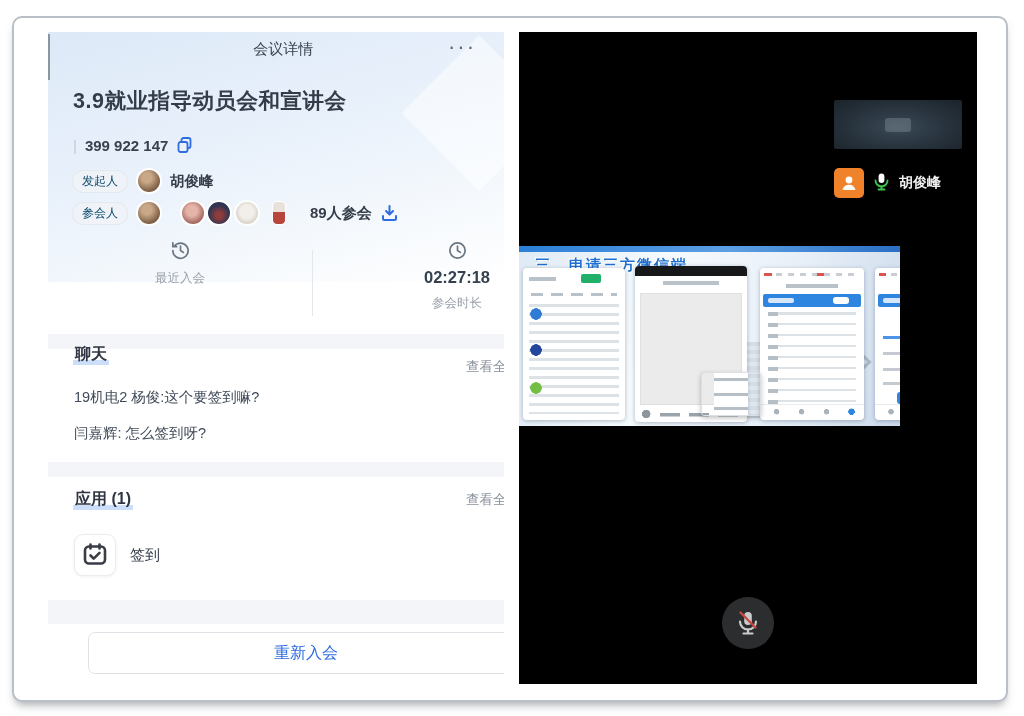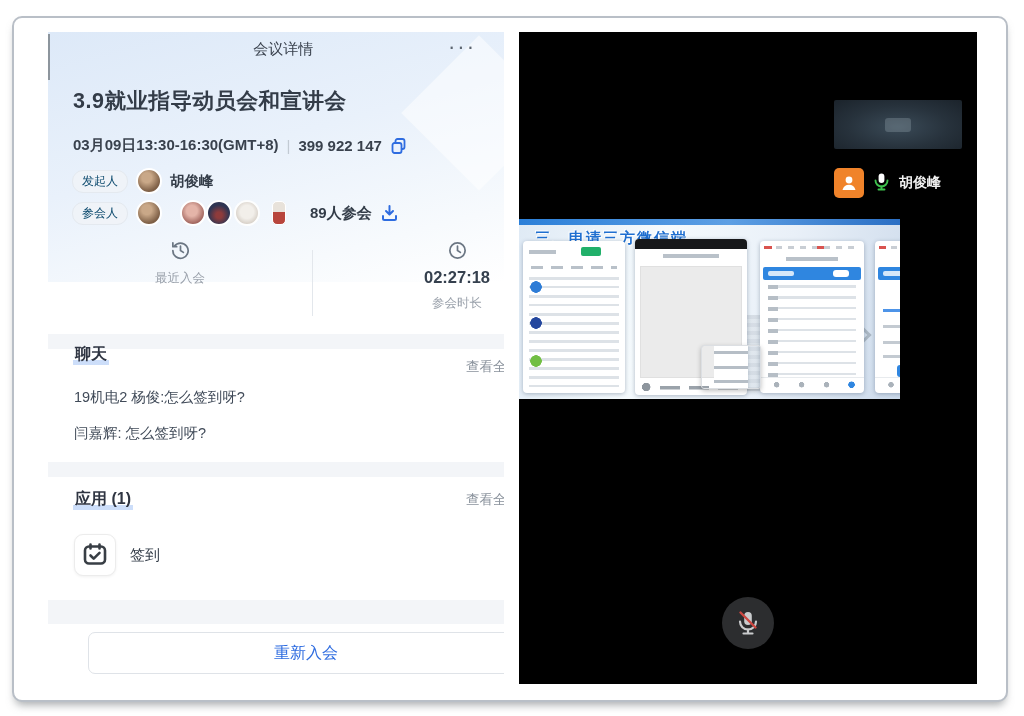--- a/index.html
+++ b/index.html
@@ -85,21 +85,21 @@
   .thumb { position:absolute; left:315px; top:68px; width:128px; height:49px; border-radius:2px;
     background:radial-gradient(ellipse at 50% 55%, #3a4a57 0%, #27323c 55%, #1b232b 100%); cursor:pointer; }
   .thumb::after { content:""; position:absolute; left:50%; top:50%; width:26px; height:14px;
     transform:translate(-50%,-50%); background:rgba(180,195,205,.25); border-radius:3px; }
 
   .name-row { position:absolute; left:315px; top:136px; display:flex; align-items:center; gap:9px; }
   .av-square { width:30px; height:30px; border-radius:5px; background:#f0832a;
     display:flex; align-items:center; justify-content:center; }
   .vname { color:#f2f2f2; font-size:14px; font-weight:600; }
 
-  .slide { position:absolute; left:0; top:187px; width:381px; height:180px;
+  .slide { position:absolute; left:0; top:214px; width:381px; height:180px;
     background:linear-gradient(105deg,#dfeaf5 0%,#f5fafd 35%,#e9f0f8 65%,#ccdaeb 100%); overflow:hidden; }
   .slide-strip { position:absolute; left:0; top:0; width:100%; height:6px;
     background:linear-gradient(90deg,#2b7fd8,#5d9fe4 55%,#2b6fc4); }
   .slide-title { position:absolute; left:16px; top:10px; font-size:15px; font-weight:700;
     color:#1f6fd0; text-shadow:1px 1px 0 #fff, -1px -1px 0 #fff; letter-spacing:2px; }
   .watermark { position:absolute; left:128px; top:88px; width:30px; height:86px;
     background:repeating-linear-gradient(to bottom,#aeb6bf 0 4px, #cdd4da 4px 8px); opacity:.55; }
   .watermark2 { left:228px; top:96px; height:76px; width:22px; opacity:.35; }
   .chev { position:absolute; left:338px; top:110px; width:12px; height:12px;
     border-top:3px solid #9aa6b2; border-right:3px solid #9aa6b2; transform:rotate(45deg); opacity:.7; }
@@ -176,21 +176,20 @@
     <div class="edge-tick"></div>
 
     <div class="p-header">
       <div class="ttl">会议详情</div>
       <div class="more">···</div>
     </div>
 
     <div class="m-title">3.9就业指导动员会和宣讲会</div>
 
     <div class="m-time">
-      <span>03月09日13:30-16:30(GMT+8)</span>
       <span class="sep">|</span>
       <span>399 922 147</span>
       <span class="icon-btn">
         <svg width="18" height="18" viewBox="0 0 18 18">
             <rect x="5.5" y="2" width="9" height="10" rx="2" fill="none" stroke="#2e6ce0" stroke-width="1.8"></rect>
             <rect x="2.5" y="6" width="9" height="10" rx="2" fill="#eaf1fd" stroke="#2e6ce0" stroke-width="1.8"></rect>
           </svg>
       </span>
     </div>
 
@@ -237,21 +236,21 @@
         </div>
         <div class="val">02:27:18</div>
         <div class="lab">参会时长</div>
       </div>
     </div>
 
     <div class="band band-1"></div>
 
     <div class="sec-head chat-head">聊天</div>
     <div class="view-all chat-viewall">查看全部</div>
-    <div class="chat-msg chat-msg-1">19机电2 杨俊:怎么签到呀?</div>
+    <div class="chat-msg chat-msg-1">19机电2 杨俊:这个要签到嘛?</div>
     <div class="chat-msg chat-msg-2">闫嘉辉: 怎么签到呀?</div>
 
     <div class="band band-2"></div>
 
     <div class="sec-head apps-head">应用 (1)</div>
     <div class="view-all apps-viewall">查看全部</div>
     <div class="app-item">
       <span class="app-card">
         <svg width="28" height="28" viewBox="0 0 28 28">
             <rect x="4" y="5.5" width="20" height="17" rx="4" fill="none" stroke="#383e45" stroke-width="2.6"></rect>

